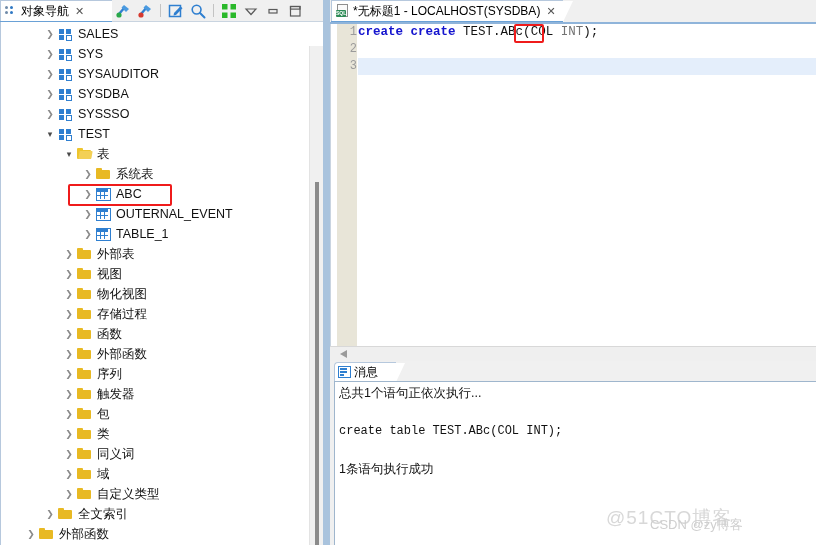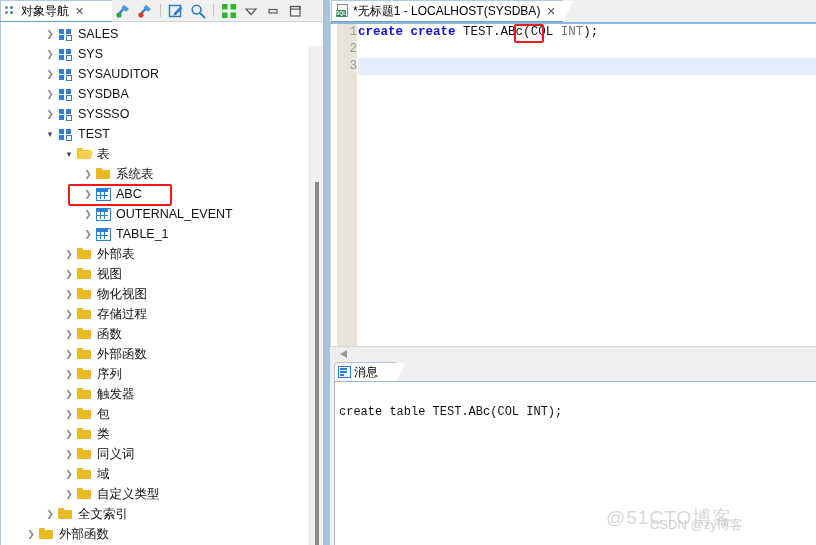--- a/index.html
+++ b/index.html
@@ -534,21 +534,23 @@
             <b class="fr"></b>
             <b class="l1"></b>
             <b class="l2"></b>
             <b class="l3"></b>
           </span>
         <span class="msg-tab-label">消息</span>
       </div>
     </div>
 
     <div class="msg-body" id="msg-root">
+        <div class="mline">总共1个语句正依次执行...</div>
         <div class="mline">&nbsp;</div>
         <div class="mline mono">create table TEST.ABc(COL INT);</div>
         <div class="mline">&nbsp;</div>
+        <div class="mline">1条语句执行成功</div>
       </div>
 
     <div class="wm" style="left:276px;top:505px;">@51CTO博客</div>
     <div class="wm2" style="left:320px;top:516px;">CSDN @zy博客</div>
   </div>
 </div>
 
 </body></html>

